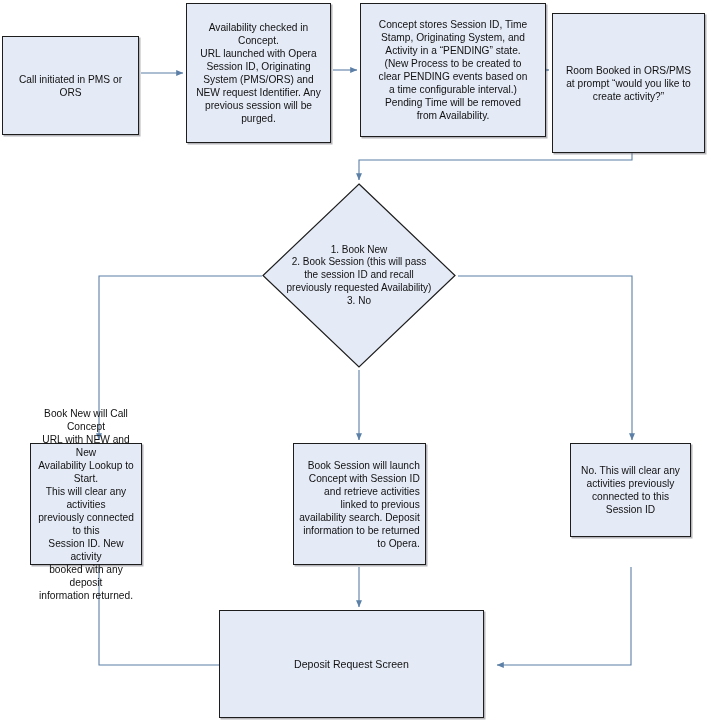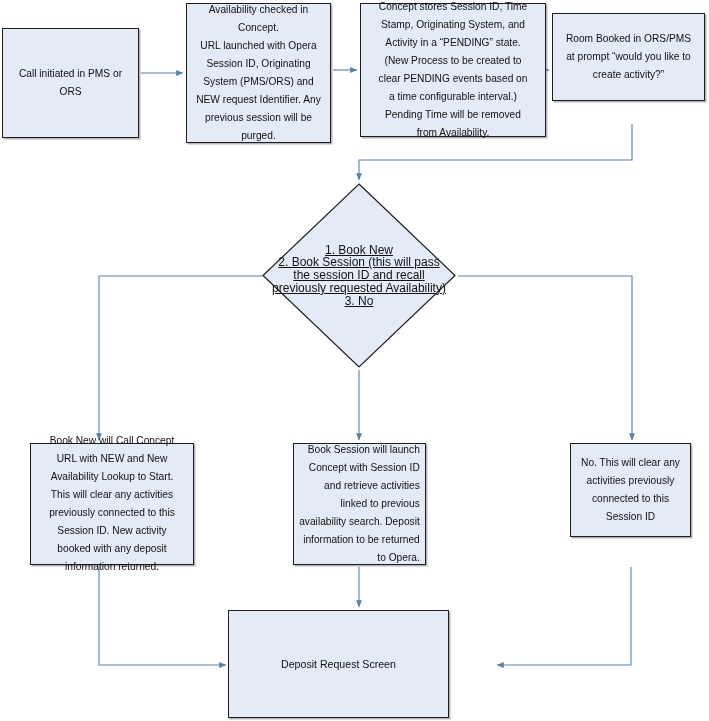--- a/index.html
+++ b/index.html
@@ -33,45 +33,44 @@
     justify-content: center;
     text-align: center;
   }
   .proc {
     background: #e4eaf6;
     border: 1.4px solid #1d1d1d;
     box-shadow: 1.5px 1.5px 0 rgba(120,120,130,0.55);
   }
   .proc .txt {
     font-size: 10.2px;
-    line-height: 18px;
+    line-height: 13px;
     color: #111111;
     padding: 0 5px;
     white-space: pre-line;
   }
   .decision {
     width: 194px;
     height: 185px;
   }
   .decision .dshape {
     position: absolute;
     left: 0;
     top: 0;
     width: 100%;
     height: 100%;
   }
   .decision .txt {
     position: relative;
-    font-size: 12px;
+    font-size: 10px;
     line-height: 12.8px;
     color: #111111;
     white-space: pre-line;
     width: 180px;
     text-align: center;
-    text-decoration: underline;
   }
   .deposit .txt {
     font-size: 10.6px;
   }
 </style>
 </head>
 <body>
 
 <div id="canvas">
 
@@ -88,21 +87,21 @@
         <path d="M 632 124 L 632 160 L 359 160 L 359 180" fill="none" stroke="#5b7fa6" stroke-width="1.1" marker-end="url(#arrowhead)"></path>
         <path d="M 262 276 L 99 276 L 99 440" fill="none" stroke="#5b7fa6" stroke-width="1.1" marker-end="url(#arrowhead)"></path>
         <path d="M 359 370 L 359 440" fill="none" stroke="#5b7fa6" stroke-width="1.1" marker-end="url(#arrowhead)"></path>
         <path d="M 458 276 L 632 276 L 632 440" fill="none" stroke="#5b7fa6" stroke-width="1.1" marker-end="url(#arrowhead)"></path>
         <path d="M 99 567 L 99 665 L 226 665" fill="none" stroke="#5b7fa6" stroke-width="1.1" marker-end="url(#arrowhead)"></path>
         <path d="M 359 567 L 359 607" fill="none" stroke="#5b7fa6" stroke-width="1.1" marker-end="url(#arrowhead)"></path>
         <path d="M 631 567 L 631 665 L 497 665" fill="none" stroke="#5b7fa6" stroke-width="1.1" marker-end="url(#arrowhead)"></path>
       </g>
   </svg>
 
-  <div class="node proc" style="left: 2px; top: 28px; width: 137px; height: 110px;">
+  <div class="node proc" style="left: 2px; top: 36px; width: 137px; height: 99px;">
     <span class="txt">Call initiated in PMS or
 ORS</span>
   </div>
 
   <div class="node proc" style="left: 186px; top: 3px; width: 145px; height: 140px;">
     <span class="txt">Availability checked in
 Concept.
 URL launched with Opera
 Session ID, Originating
 System (PMS/ORS) and
@@ -115,38 +114,38 @@
     <span class="txt">Concept stores Session ID, Time
 Stamp, Originating System, and
 Activity in a “PENDING” state.
 (New Process to be created to
 clear PENDING events based on
 a time configurable interval.)
 Pending Time will be removed
 from Availability.</span>
   </div>
 
-  <div class="node proc" style="left: 552px; top: 13px; width: 153px; height: 88px;">
+  <div class="node proc" style="left: 552px; top: 13px; width: 153px; height: 140px;">
     <span class="txt">Room Booked in ORS/PMS
 at prompt “would you like to
 create activity?”</span>
   </div>
 
   <div class="node decision" style="left: 262px; top: 183px; width: 194px; height: 185px;">
     <svg class="dshape" viewBox="0 0 194 185" preserveAspectRatio="none" xmlns="http://www.w3.org/2000/svg">
       <polygon points="97,1 193,92.5 97,184 1,92.5" fill="#e4eaf6" stroke="#1d1d1d" stroke-width="1.2"></polygon>
     </svg>
     <span class="txt">1. Book New
 2. Book Session (this will pass
 the session ID and recall
 previously requested Availability)
 3. No</span>
   </div>
 
-  <div class="node proc" style="left: 30px; top: 443px; width: 164px; height: 122px; justify-content: center;">
+  <div class="node proc" style="left: 30px; top: 443px; width: 112px; height: 122px; justify-content: center;">
     <span class="txt">Book New will Call Concept
 URL with NEW and New
 Availability Lookup to Start.
 This will clear any activities
 previously connected to this
 Session ID. New activity
 booked with any deposit
 information returned.</span>
   </div>
 
@@ -160,17 +159,17 @@
 to Opera.</span>
   </div>
 
   <div class="node proc" style="left: 570px; top: 443px; width: 121px; height: 94px;">
     <span class="txt">No. This will clear any
 activities previously
 connected to this
 Session ID</span>
   </div>
 
-  <div class="node proc deposit" style="left: 228px; top: 610px; width: 221px; height: 108px;">
+  <div class="node proc deposit" style="left: 219px; top: 610px; width: 265px; height: 108px;">
     <span class="txt">Deposit Request Screen</span>
   </div>
 
 </div>
 
 </body></html>

